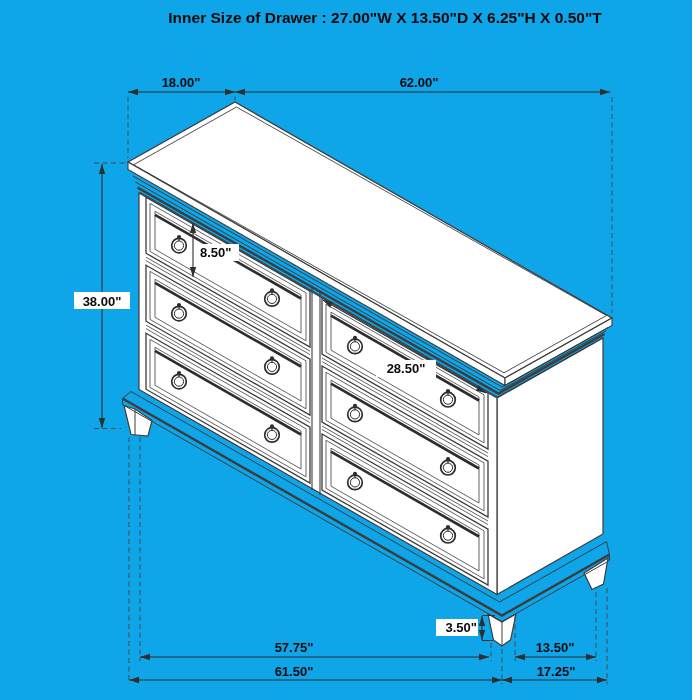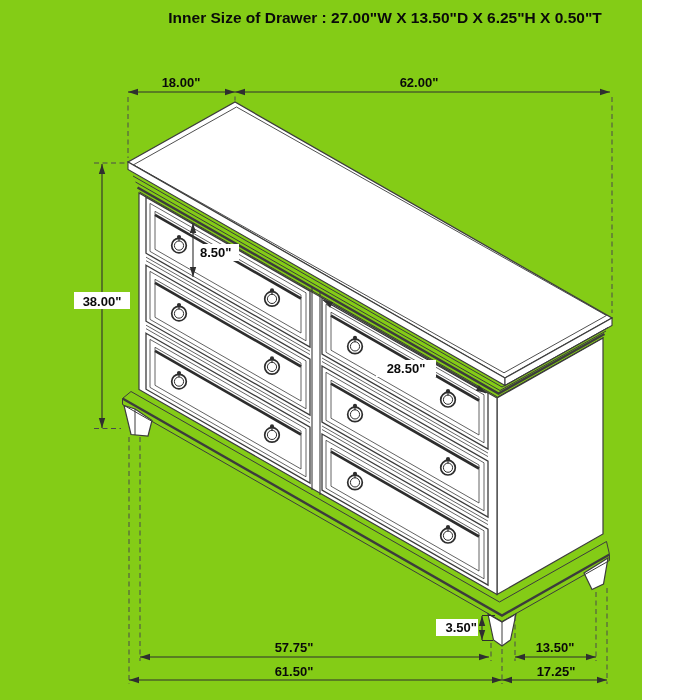--- a/index.html
+++ b/index.html
@@ -1,16 +1,16 @@
 <!DOCTYPE html>
 <html><head>
 <meta charset="utf-8">
 <style>
   html,body{margin:0;padding:0;background:#ffffff;}
-  .stage{width:642px;height:700px;background:#84cc16;position:relative;font-family:"Liberation Sans",sans-serif;}
+  .stage{width:692px;height:700px;background:#0ea5e9;position:relative;font-family:"Liberation Sans",sans-serif;}
   svg{display:block;}
   .ln{stroke:#3c3c3c;fill:none;}
   .fw{fill:#ffffff;stroke:#3c3c3c;}
   .dim{stroke:#2f2f2f;stroke-width:1.1;fill:none;marker-start:url(#arr);marker-end:url(#arr);}
   .ext{stroke:#4a4a4a;stroke-width:1;stroke-dasharray:5 3.5;fill:none;}
   .tick{stroke:#2f2f2f;stroke-width:1;fill:none;}
   .lbl{font:bold 13px "Liberation Sans",sans-serif;fill:#0a0a0a;}
   .title{font:bold 15.5px "Liberation Sans",sans-serif;fill:#0a0a0a;}
 </style>
 </head>

